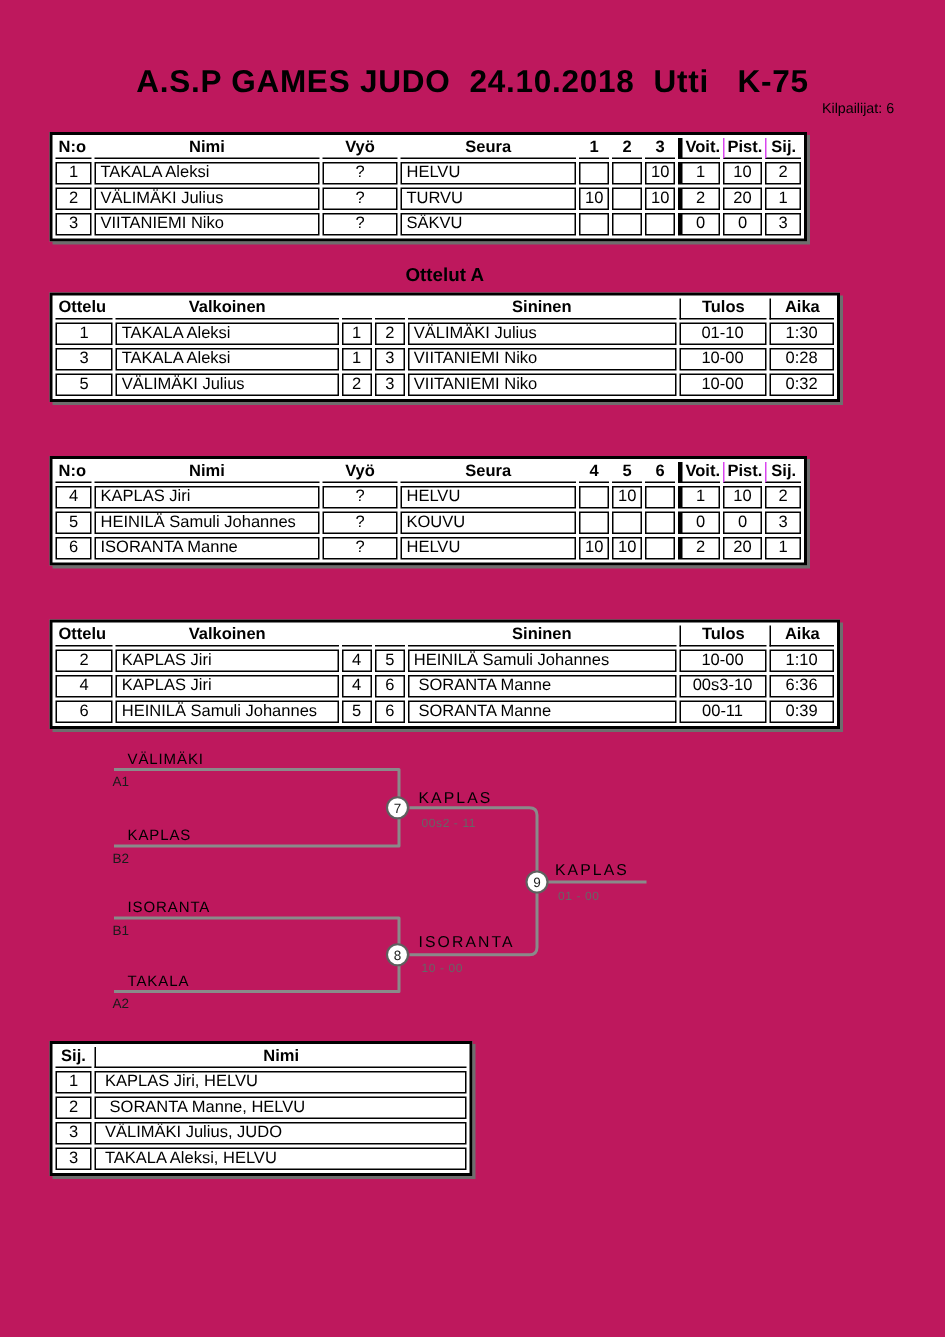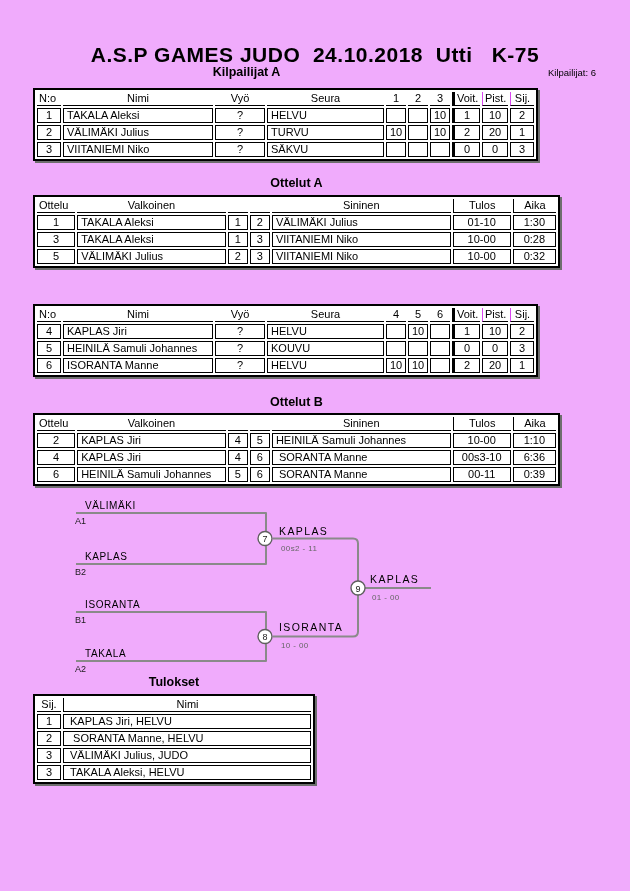--- a/index.html
+++ b/index.html
@@ -1,17 +1,17 @@
 <!DOCTYPE html>
 <html><head>
 <meta charset="utf-8">
 <style>
   html,body { margin:0; padding:0; background:#fff; }
   .sheet {
-    position:relative; width:630px; height:891px; background:#f0abfc;
+    position:relative; width:630px; height:891px; background:#be185d;
     font-family:"Liberation Sans", sans-serif; color:#000; overflow:hidden;
   }
   .title {
     position:absolute; top:43px; left:0; width:630px; text-align:center;
     font-size:21px; font-weight:bold; white-space:pre; letter-spacing:0.5px;
   }
   .caption { position:absolute; font-size:12.5px; font-weight:bold; text-align:center; }
   .cap-a  { top:65px;  left:33px; width:427px; }
   .cap-ma { top:176px; left:33px; width:527px;text-align:center; }
   .cap-b  { top:285px; left:33px; width:427px; }
@@ -19,21 +19,21 @@
   .cap-t  { top:675px; left:33px; width:282px; }
   .note { position:absolute; top:67px; left:548px; font-size:9.5px;text-align:right; }
 
   table.grid {
     position:absolute; border-collapse:separate; border-spacing:2px;
     background:#fff; border:2px solid #000; box-shadow:2px 2px 0 #6e6e6e;
     table-layout:fixed;
   }
   .grid th, .grid td { box-sizing:content-box; line-height:13px; overflow:hidden; }
   .grid th {
-    font-size:11px; font-weight:normal; padding:0 2px; height:13px;
+    font-size:11px; font-weight:bold; padding:0 2px; height:13px;
     border:none; border-bottom:1px solid #000; text-align:center; white-space:pre;
   }
   .grid td {
     font-size:11px; padding:0 3px; height:13px;
     border:1px solid #000; text-align:center; white-space:pre; background:#fff;
   }
   .grid th.al { text-align:left; }
   
   .t-kilp { top:0; left:33px; width:487px; }
   .t-kilp.pos-a { top:88px; }
@@ -65,21 +65,20 @@
   .bk-num { font-size:9px; fill:#222; text-anchor:middle; }
 </style>
 </head>
 <body>
 
 <div class="sheet">
 
   <div class="title">A.S.P GAMES JUDO  24.10.2018  Utti   K-75</div>
   <div class="note">Kilpailijat: 6</div>
 
-  <div class="caption cap-a">Kilpailijat A</div>
   <table class="grid t-kilp pos-a">
     <colgroup>
       <col style="width:24px">
         <col style="width:150px">
         <col style="width:50px">
         <col style="width:117px">
       <col style="width:20px">
         <col style="width:20px">
         <col style="width:20px">
       <col style="width:28px">
@@ -253,21 +252,20 @@
           <td class="c-m1">10</td>
           <td class="c-m2">10</td>
           <td class="c-m3"></td>
           <td class="c-wins">2</td>
           <td class="c-pts">20</td>
           <td class="c-place">1</td>
         </tr>
       </tbody>
   </table>
 
-  <div class="caption cap-mb">Ottelut B</div>
   <table class="grid t-match pos-b">
     <colgroup>
       <col style="width:38px">
         <col style="width:148px">
         <col style="width:20px">
         <col style="width:20px">
       <col style="width:178px">
         <col style="width:58px">
         <col style="width:43px">
     </colgroup>
@@ -340,21 +338,20 @@
 
       <circle class="bk-circle" cx="217" cy="538.5" r="7"></circle>
       <text class="bk-num" x="217" y="542">7</text>
       <circle class="bk-circle" cx="217" cy="636.5" r="7"></circle>
       <text class="bk-num" x="217" y="640">8</text>
       <circle class="bk-circle" cx="310" cy="588" r="7"></circle>
       <text class="bk-num" x="310" y="591.5">9</text>
     </svg>
   </div>
 
-  <div class="caption cap-t">Tulokset</div>
   <table class="grid t-res">
     <colgroup>
       <col style="width:24px">
         <col style="width:248px">
     </colgroup>
     <thead>
       <tr>
         <th>Sij.</th>
         <th class="h-name">Nimi</th>
       </tr>

